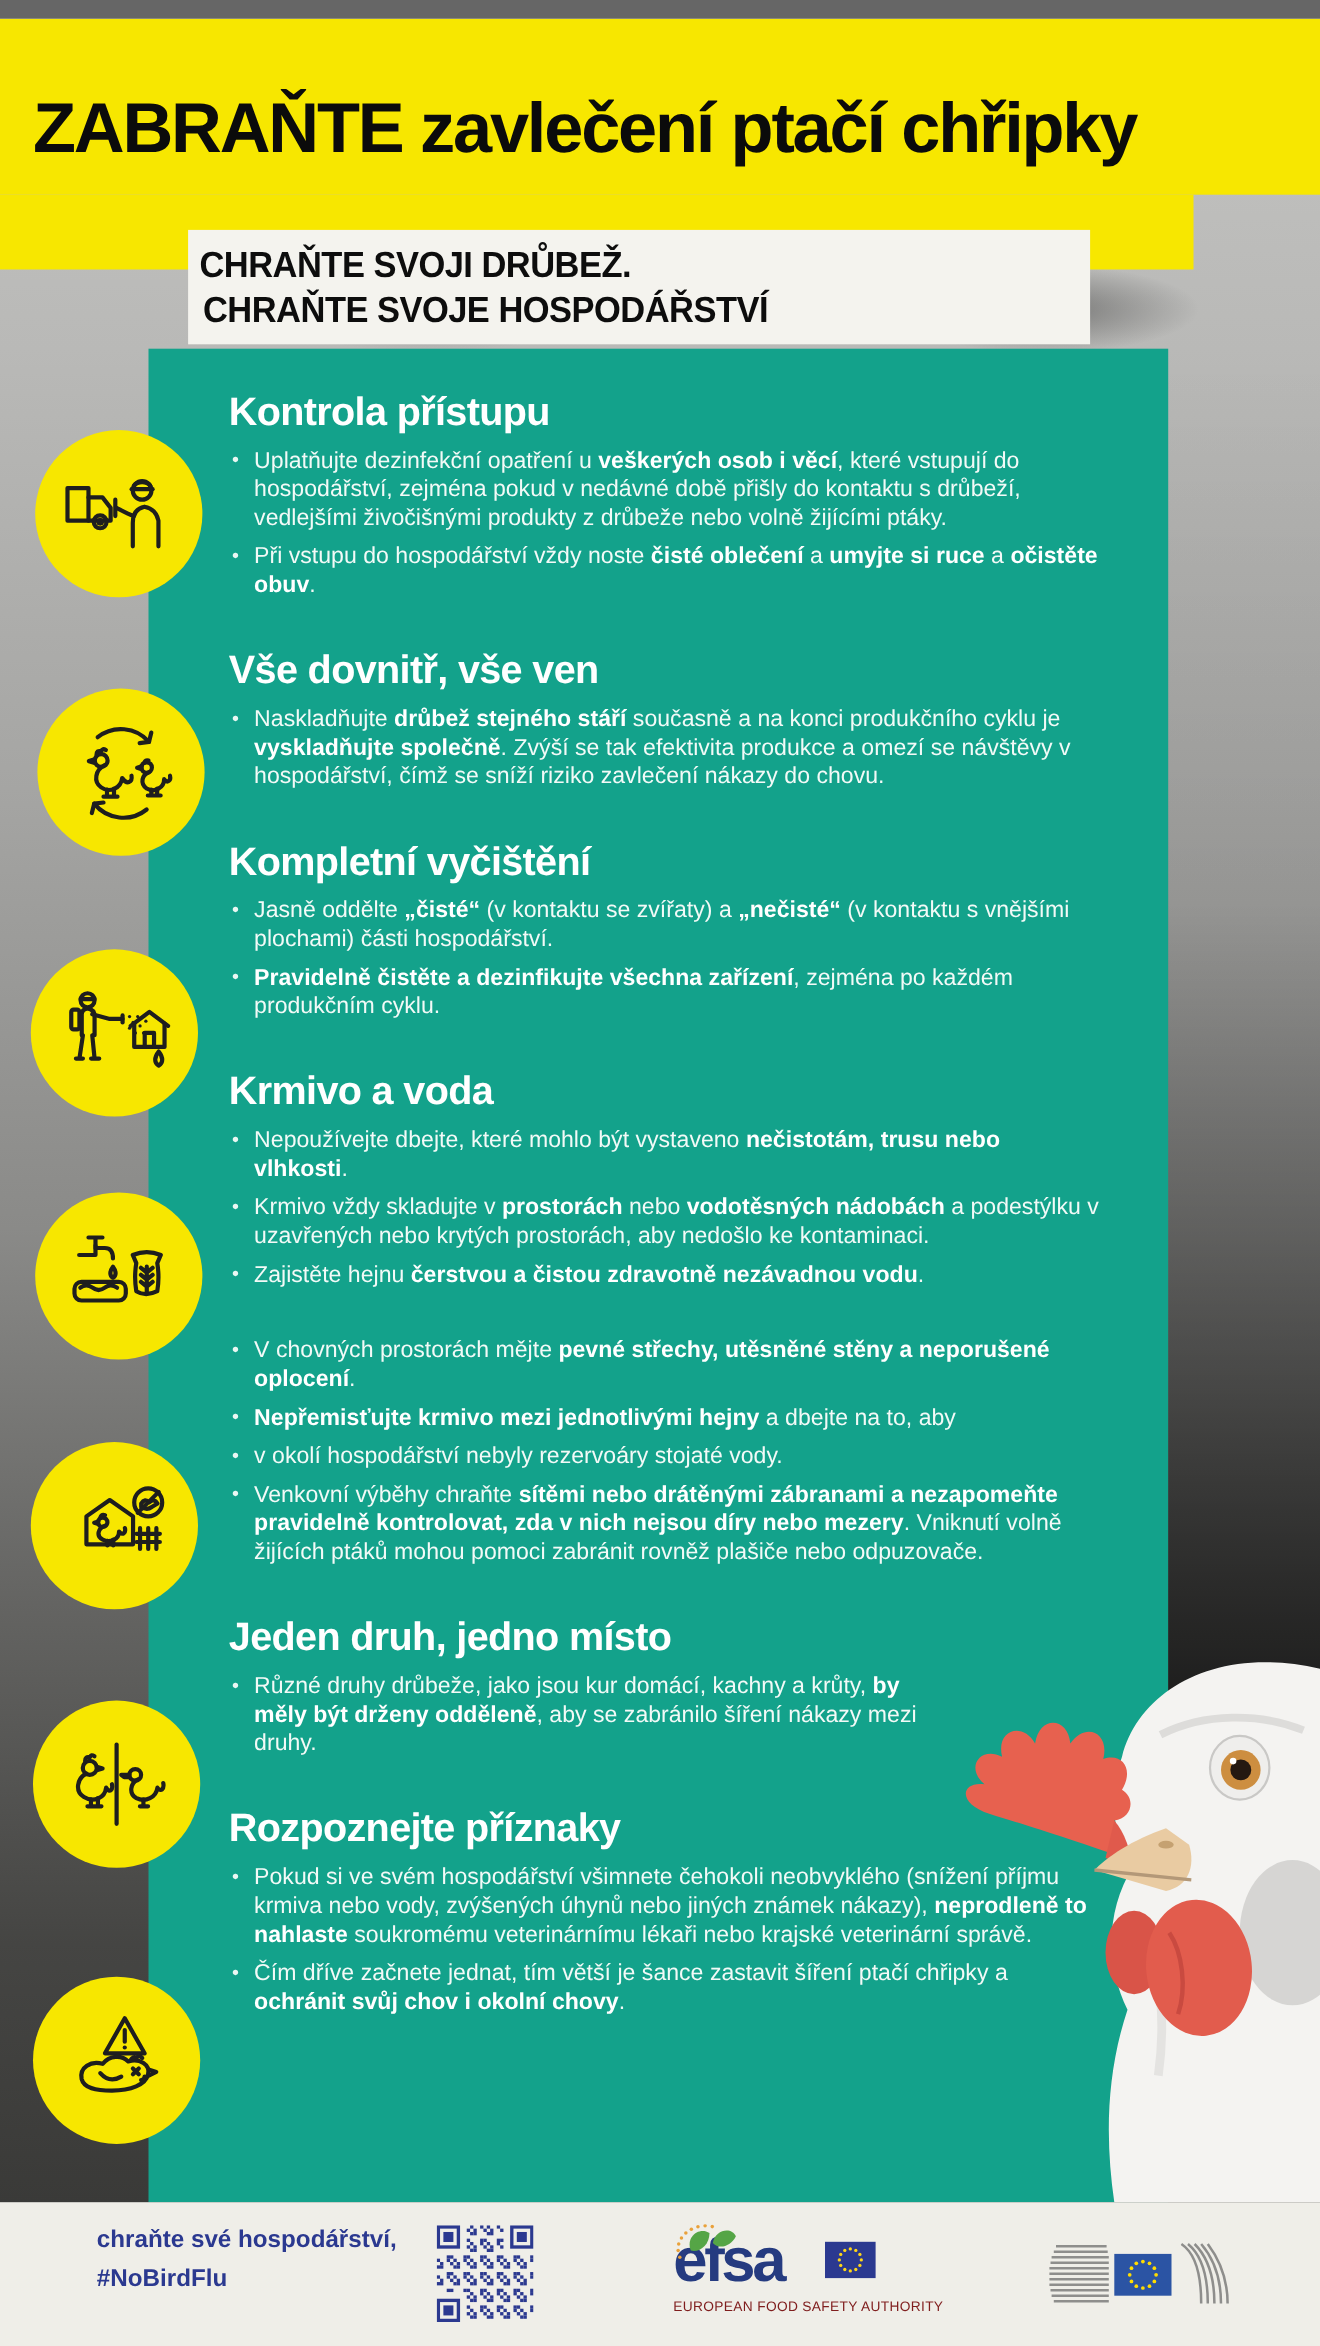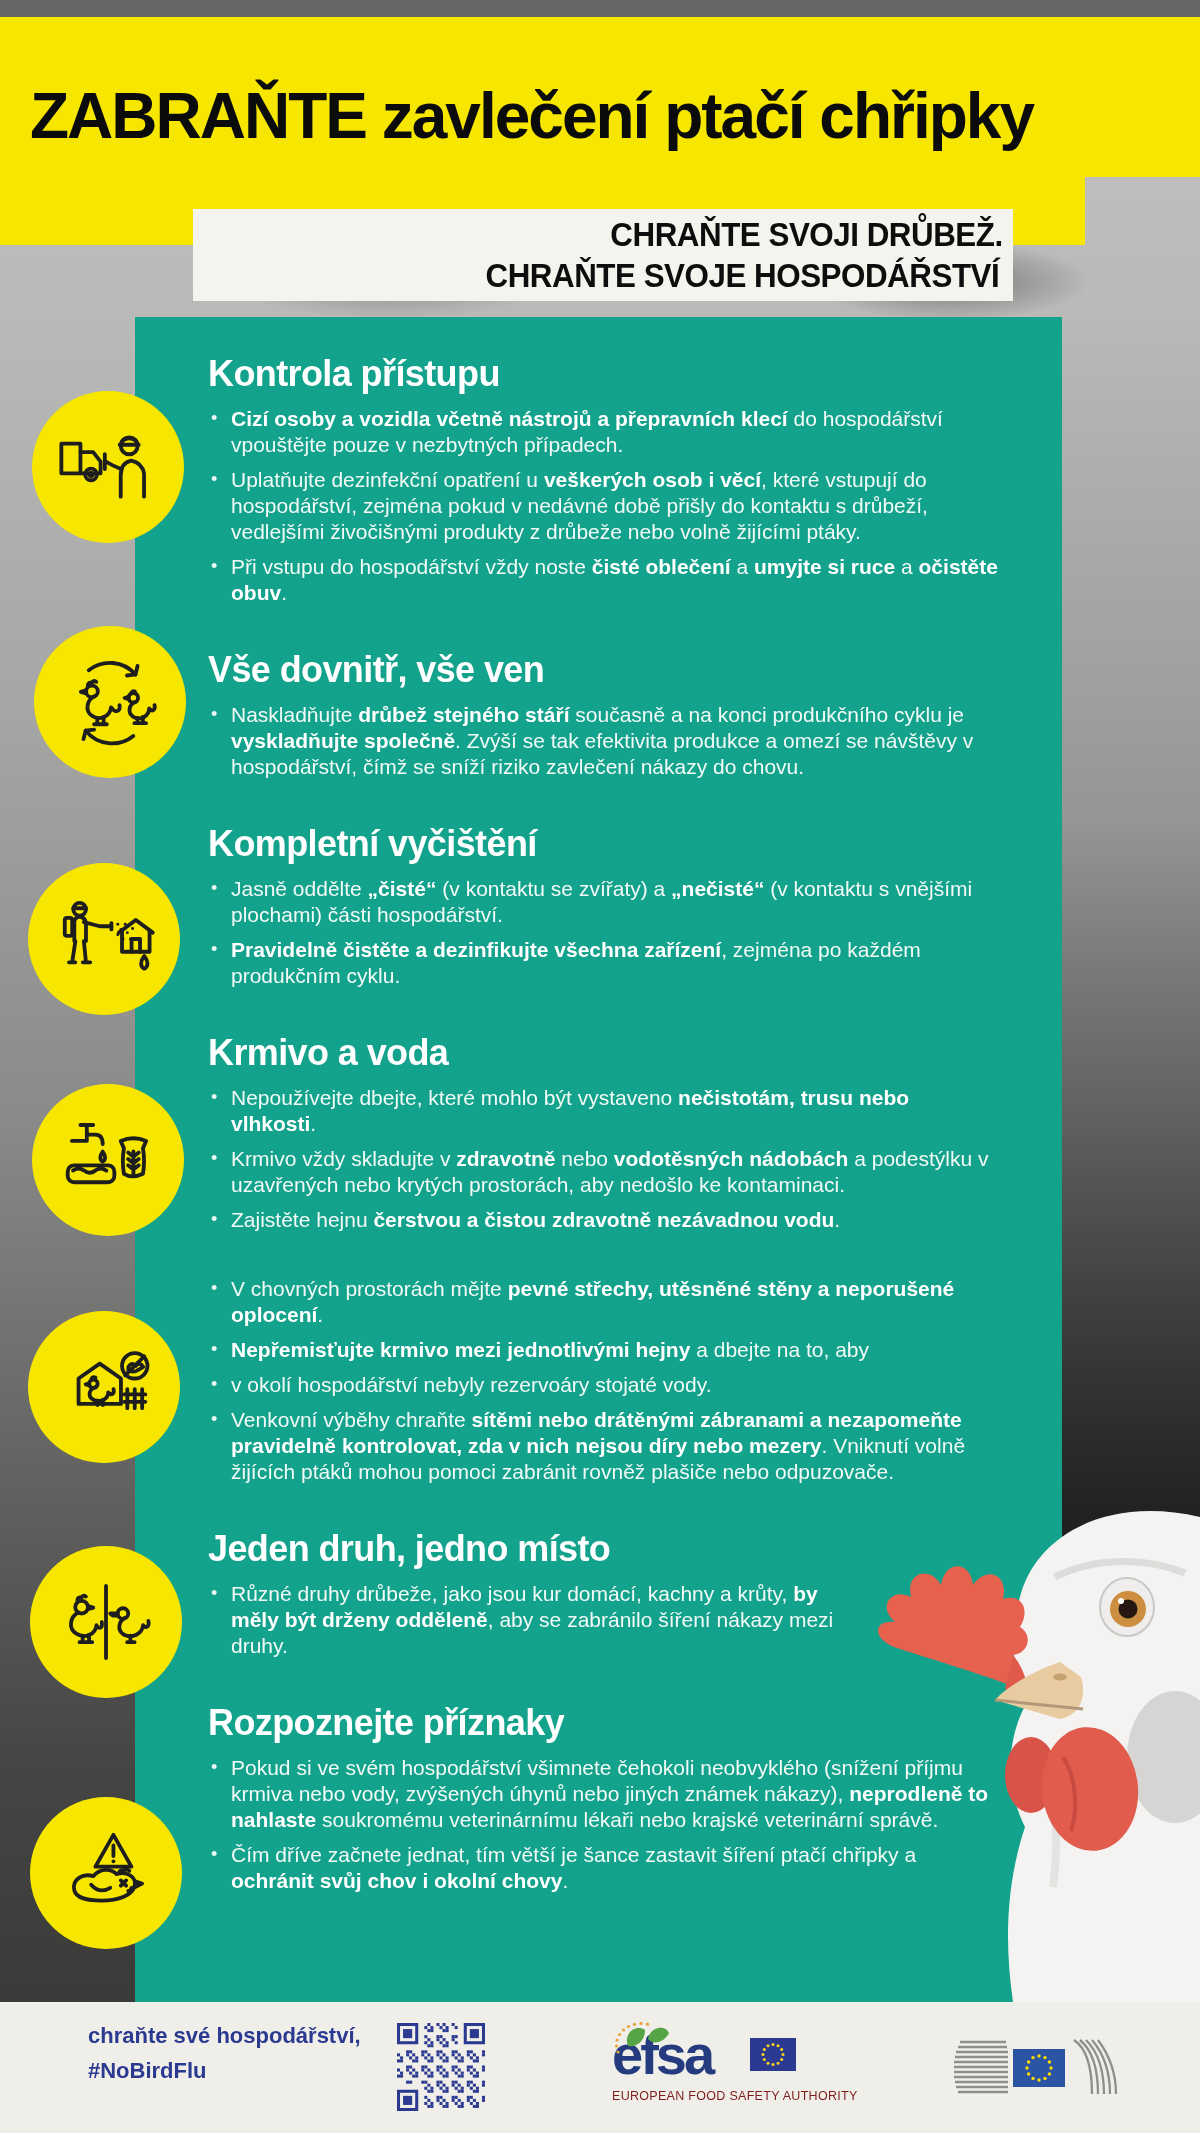--- a/index.html
+++ b/index.html
@@ -8,22 +8,22 @@
   }
   *{box-sizing:border-box}
   body{margin:0;background:#666;font-family:"Liberation Sans",sans-serif}
   #poster{position:relative;width:1200px;height:2133px;margin:17px auto;overflow:hidden;
     background:linear-gradient(180deg,#c3c3c1 0,#b9b9b7 300px,#a5a5a3 700px,#8a8a88 1100px,#636361 1450px,#454543 1750px,#3a3a38 1985px);}
   .smudge{position:absolute;z-index:1;pointer-events:none}
   .band-top{position:absolute;left:0;top:0;width:100%;height:160px;background:var(--yellow);z-index:2}
   .band-bottom{position:absolute;left:0;top:160px;width:1085px;height:68px;background:var(--yellow);z-index:2}
   .poster-title{position:absolute;left:30px;top:62px;width:1150px;z-index:3;font-weight:bold;font-size:64px;
     letter-spacing:-2px;color:var(--title-black);white-space:nowrap}
-  .subtitle-box{position:absolute;left:193px;top:192px;width:820px;height:92px;background:#F4F3EE;z-index:4;
-    display:flex;flex-direction:column;align-items:flex-end;justify-content:center;gap:3px}
+  .subtitle-box{position:absolute;left:171px;top:192px;width:820px;height:104px;background:#F4F3EE;z-index:4;
+    display:flex;flex-direction:column;align-items:flex-start;justify-content:center;gap:3px}
   .subtitle-line{font-size:33px;font-weight:bold;color:#0D0D0D;letter-spacing:-0.5px;transform:scaleX(.95)}
   .panel{position:absolute;left:135px;top:300px;width:927px;height:1685px;background:var(--teal);z-index:1}
   .bg-right-dark{position:absolute;right:0;top:300px;width:138px;height:1685px;z-index:1;
     background:linear-gradient(180deg,rgba(0,0,0,0) 0,rgba(0,0,0,.06) 30%,rgba(0,0,0,.42) 56%,rgba(0,0,0,.66) 72%,rgba(0,0,0,.72) 100%)}
   #sections{position:absolute;left:208px;top:336px;width:792px;z-index:2}
   .section-title{margin:0 0 11px;font-size:36px;font-weight:bold;color:#fff;letter-spacing:-0.6px}
   .bullets{list-style:none;margin:0;padding:0}
   .bullet{position:relative;padding-left:23px;font-size:21px;line-height:26px;color:#F2FAF7;margin-top:9px}
   .bullet::before{content:"•";position:absolute;left:3px;top:-1px;font-size:18px;color:#EAF7F3}
   .b{font-weight:bold;color:#fff}
@@ -58,21 +58,20 @@
     <div class="subtitle-line">CHRAŇTE SVOJE HOSPODÁŘSTVÍ</div>
   </div>
 
   <div class="panel"></div>
   <div class="bg-right-dark"></div>
 
   <div id="sections">
   <div class="section">
     <h2 class="section-title">Kontrola přístupu</h2>
     <ul class="bullets">
-          <li class="bullet"><span class="b">Cizí osoby a vozidla včetně nástrojů a přepravních klecí</span><span> do hospodářství vpouštějte pouze v nezbytných případech.</span></li>
           <li class="bullet"><span>Uplatňujte dezinfekční opatření u </span><span class="b">veškerých osob i věcí</span><span>, které vstupují do hospodářství, zejména pokud v nedávné době přišly do kontaktu s drůbeží, vedlejšími živočišnými produkty z drůbeže nebo volně žijícími ptáky.</span></li>
           <li class="bullet"><span>Při vstupu do hospodářství vždy noste </span><span class="b">čisté oblečení</span><span> a </span><span class="b">umyjte si ruce</span><span> a </span><span class="b">očistěte obuv</span><span>.</span></li>
         </ul>
   </div>
 
   <div class="section">
     <h2 class="section-title">Vše dovnitř, vše ven</h2>
     <ul class="bullets">
           <li class="bullet"><span>Naskladňujte </span><span class="b">drůbež stejného stáří</span><span> současně a na konci produkčního cyklu je </span><span class="b">vyskladňujte společně</span><span>. Zvýší se tak efektivita produkce a omezí se návštěvy v hospodářství, čímž se sníží riziko zavlečení nákazy do chovu.</span></li>
         </ul>
@@ -83,21 +82,21 @@
     <ul class="bullets">
           <li class="bullet"><span>Jasně oddělte </span><span class="b">„čisté“</span><span> (v kontaktu se zvířaty) a </span><span class="b">„nečisté“</span><span> (v kontaktu s vnějšími plochami) části hospodářství.</span></li>
           <li class="bullet"><span class="b">Pravidelně čistěte a dezinfikujte všechna zařízení</span><span>, zejména po každém produkčním cyklu.</span></li>
         </ul>
   </div>
 
   <div class="section">
     <h2 class="section-title">Krmivo a voda</h2>
     <ul class="bullets">
           <li class="bullet"><span>Nepoužívejte dbejte, které mohlo být vystaveno </span><span class="b">nečistotám, trusu nebo vlhkosti</span><span>.</span></li>
-          <li class="bullet"><span>Krmivo vždy skladujte v </span><span class="b">zdravotně</span><span> nebo </span><span class="b">vodotěsných nádobách</span><span> a podestýlku v uzavřených nebo krytých prostorách, aby nedošlo ke kontaminaci.</span></li>
+          <li class="bullet"><span>Krmivo vždy skladujte v </span><span class="b">prostorách</span><span> nebo </span><span class="b">vodotěsných nádobách</span><span> a podestýlku v uzavřených nebo krytých prostorách, aby nedošlo ke kontaminaci.</span></li>
           <li class="bullet"><span>Zajistěte hejnu </span><span class="b">čerstvou a čistou zdravotně nezávadnou vodu</span><span>.</span></li>
         </ul>
   </div>
 
   <div class="section">
     <ul class="bullets">
           <li class="bullet"><span>V chovných prostorách mějte </span><span class="b">pevné střechy, utěsněné stěny a neporušené oplocení</span><span>.</span></li>
           <li class="bullet"><span class="b">Nepřemisťujte krmivo mezi jednotlivými hejny</span><span> a dbejte na to, aby</span></li>
           <li class="bullet"><span>v okolí hospodářství nebyly rezervoáry stojaté vody.</span></li>
           <li class="bullet"><span>Venkovní výběhy chraňte </span><span class="b">sítěmi nebo drátěnými zábranami a nezapomeňte pravidelně kontrolovat, zda v nich nejsou díry nebo mezery</span><span>. Vniknutí volně žijících ptáků mohou pomoci zabránit rovněž plašiče nebo odpuzovače.</span></li>

